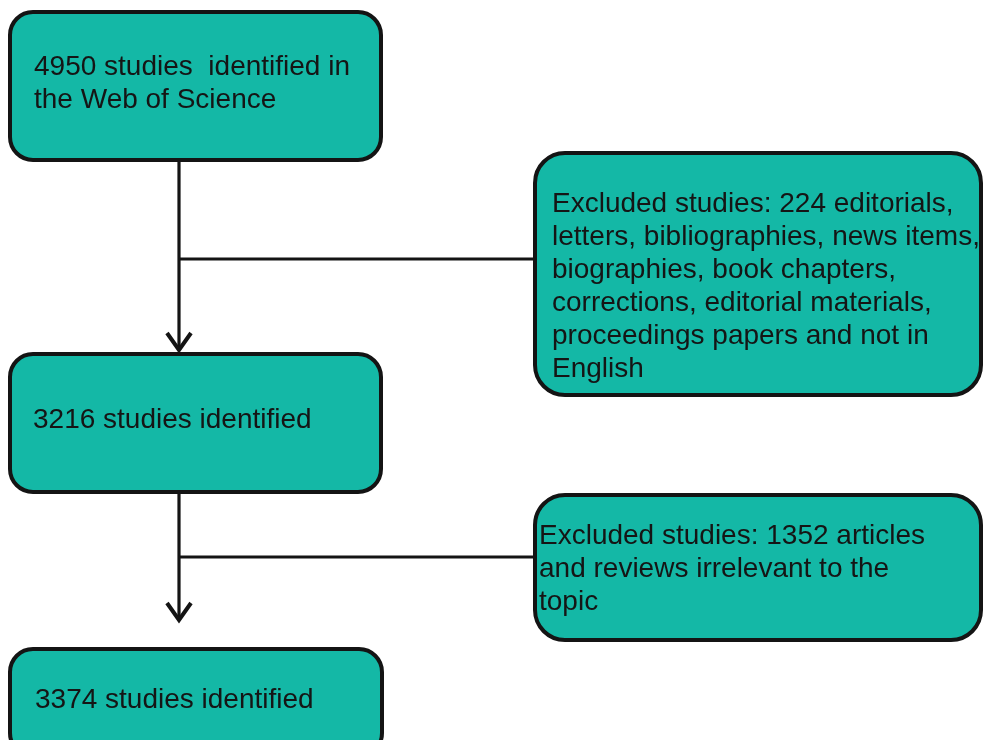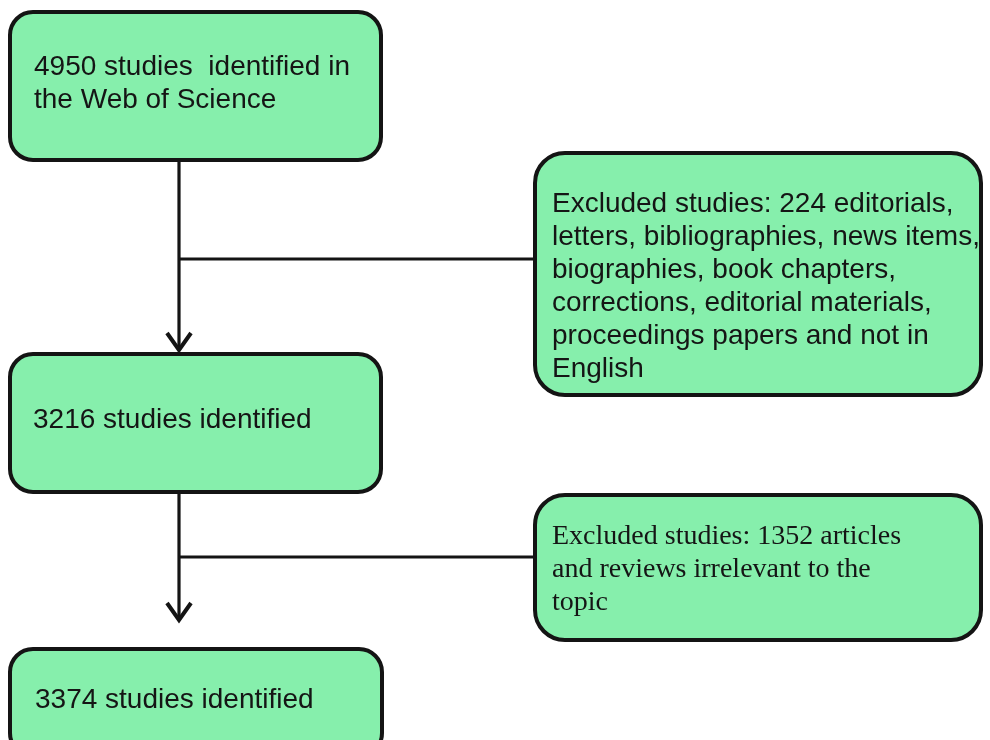--- a/index.html
+++ b/index.html
@@ -34,40 +34,40 @@
   }
   .carrow {
     stroke: var(--line-color, #141414);
     stroke-width: 4;
     fill: none;
     stroke-linejoin: miter;
   }
   .node {
     position: absolute;
     box-sizing: border-box;
-    background: #86efac;
+    background: #14b8a6;
     border: 4px solid var(--line-color, #141414);
     display: flex;
     align-items: center;
   }
   .node-text {
     font-size: 28px;
     line-height: 33px;
     color: #151515;
     white-space: pre;
     letter-spacing: 0;
   }
   .main-node { border-radius: 25px; }
   .side-node { border-radius: 32px; }
 
   #box-initial   { left: 8px;   top: 10px;  width: 375px; height: 152px; padding-left: 22px; padding-bottom: 8px; }
   #box-mid       { left: 8px;   top: 352px; width: 375px; height: 142px; padding-left: 21px; padding-bottom: 10px; }
   #box-final     { left: 8px;   top: 647px; width: 376px; height: 111px; padding-left: 23px; padding-bottom: 8px; }
   #box-excl-1    { left: 533px; top: 151px; width: 450px; height: 246px; padding-left: 15px; padding-top: 22px; }
-  #box-excl-2    { left: 533px; top: 493px; width: 450px; height: 149px; padding-left: 15px; font-family: Liberation Serif, serif; }
+  #box-excl-2    { left: 533px; top: 493px; width: 450px; height: 149px; padding-left: 2px; }
 </style>
 </head>
 <body style="--line-color: #141414; background: rgb(255, 255, 255);">
 
 <div class="canvas">
 
   <svg class="connectors" width="990" height="740" viewBox="0 0 990 740" aria-hidden="true">
 
     <line class="cline" x1="179" y1="162" x2="179" y2="347"></line>
     <polyline class="carrow" points="167,333 179,350 191,333"></polyline>

